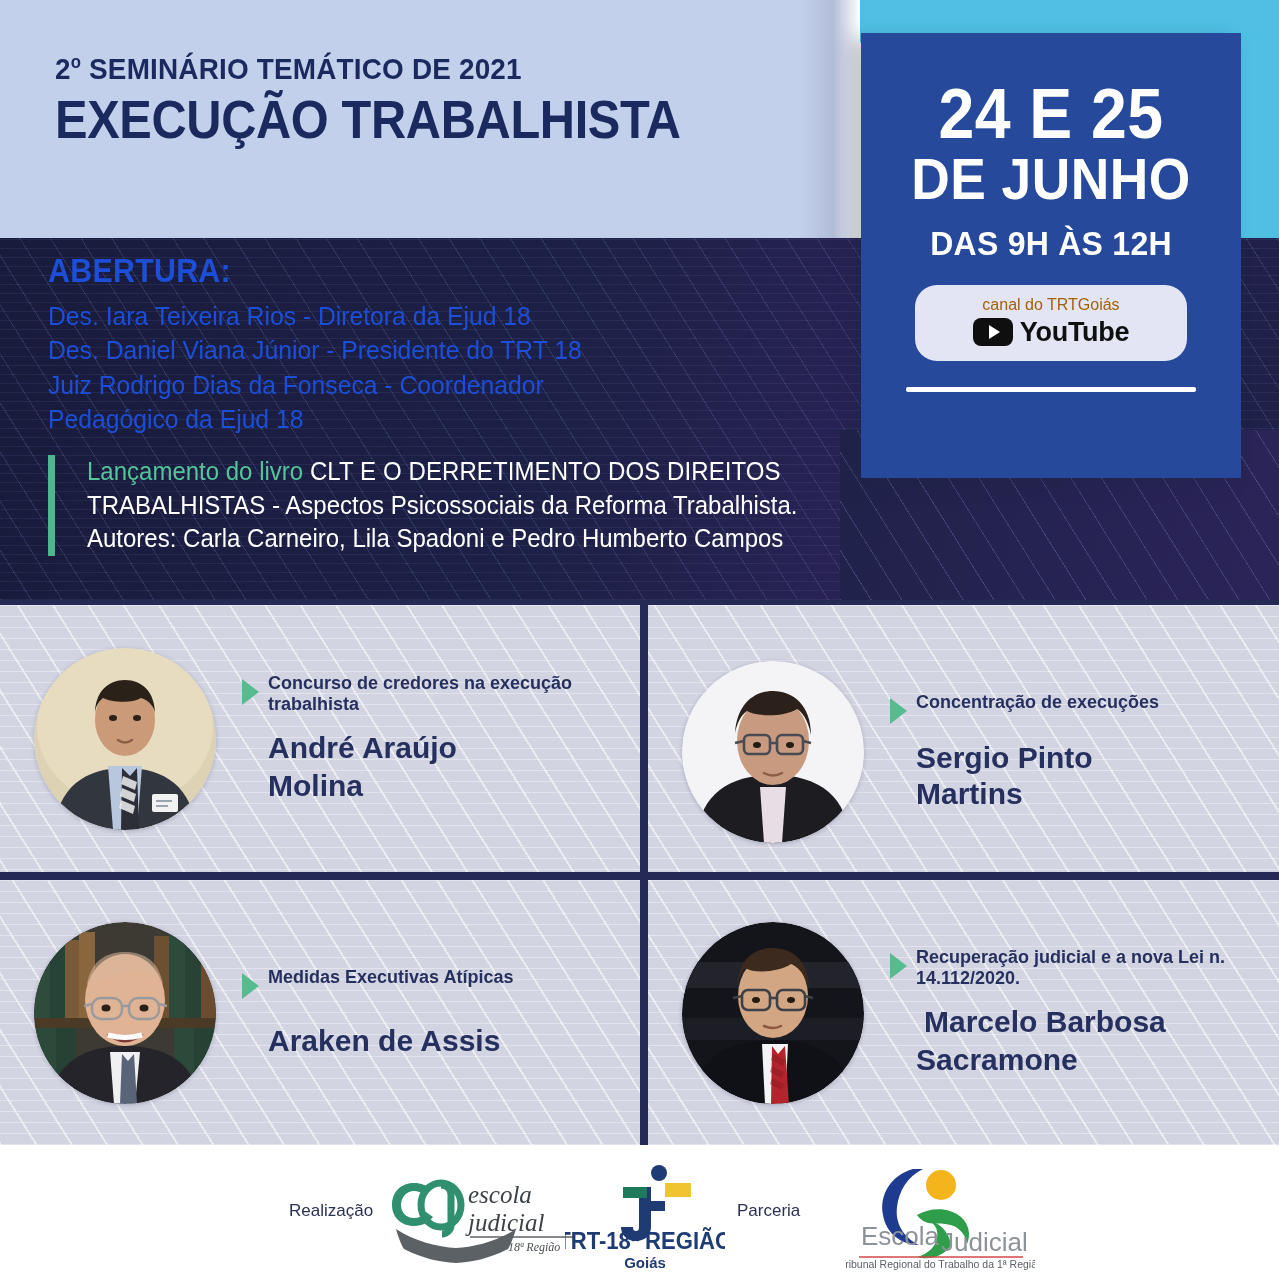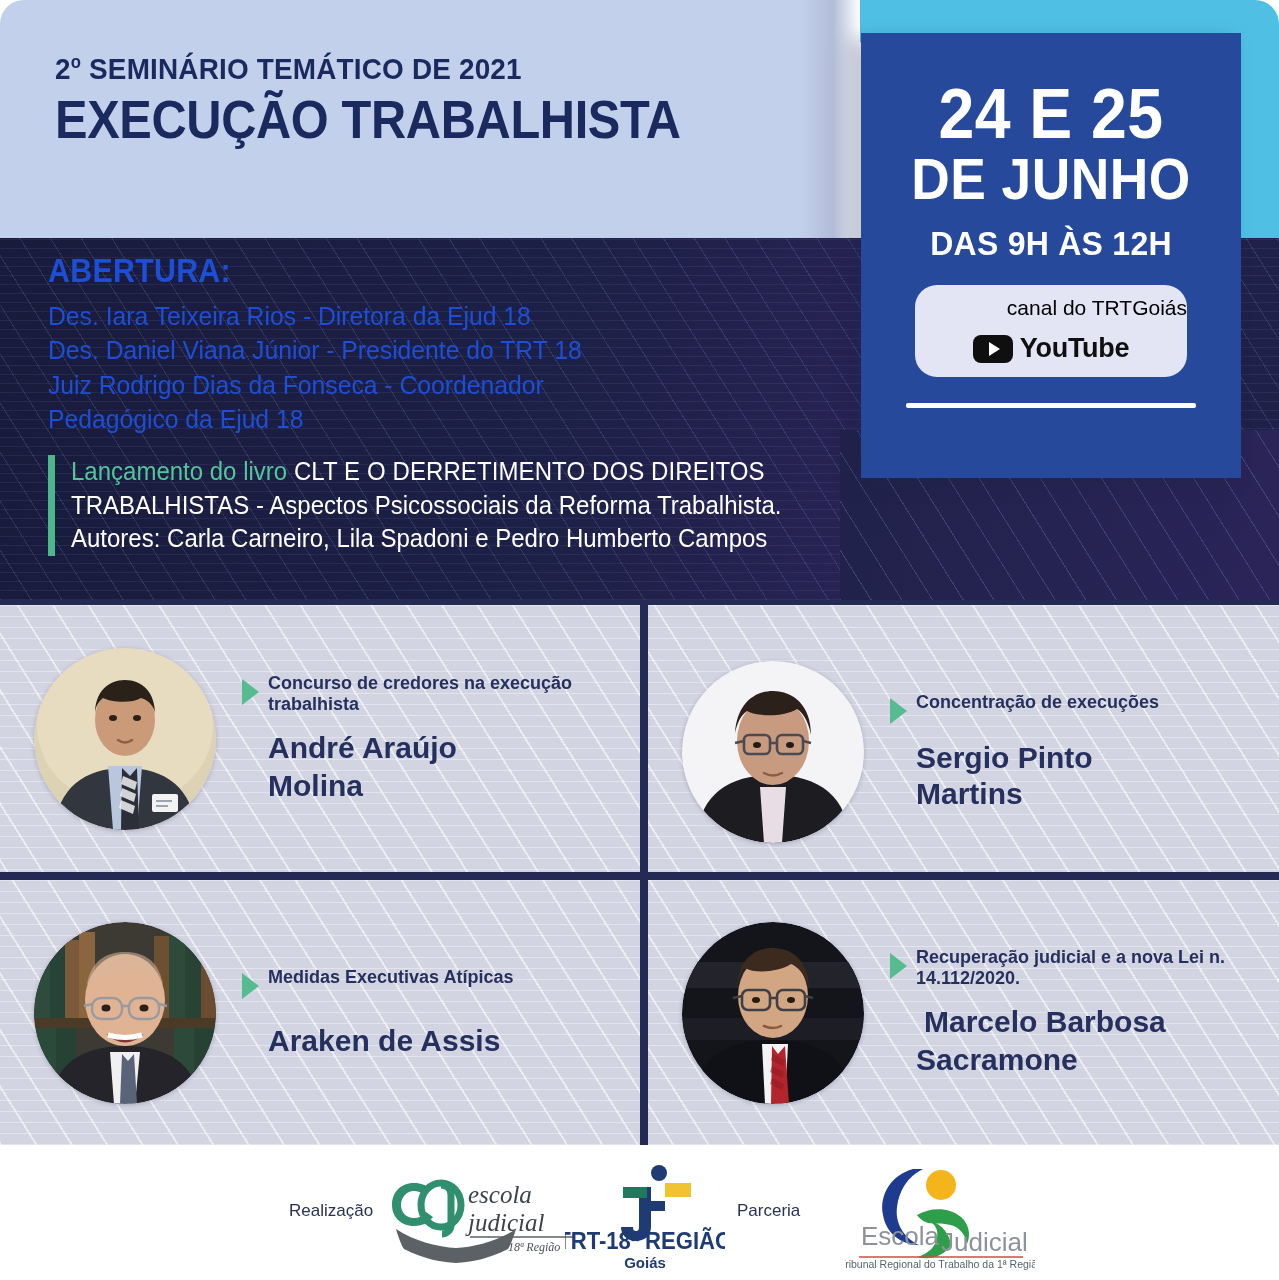--- a/index.html
+++ b/index.html
@@ -3,21 +3,20 @@
 <meta charset="utf-8">
 <style>
   html,body{margin:0;padding:0;background:#ffffff;}
   body{font-family:"Liberation Sans",sans-serif;}
 
   .poster{
     position:relative;
     width:1279px;height:1280px;
     overflow:hidden;
     background:#ffffff;
-    border-radius:24px;
   }
 
   
   .top-decor{position:absolute;left:0;top:0;width:1279px;height:600px;overflow:hidden;}
   .cyan-wedge{
     position:absolute;right:0;top:0;width:460px;height:470px;
     background:#4fc0e4;
     clip-path:polygon(100% 0, 100% 100%, 0 0);
   }
   .white-wedge{
@@ -88,22 +87,22 @@
   .d-time{
     margin-top:16px;
     font-size:34px;font-weight:700;color:#ffffff;letter-spacing:.3px;
     transform:scaleX(.94);
   }
   .yt-pill{
     margin:22px auto 0 auto;
     width:272px;border-radius:22px;background:#e3e4f4;
     padding:11px 0 13px 0;
   }
-  .yt-top{font-size:21px;color:#000000;line-height:1.1;text-align:right;}
-  .yt-row{display:flex;align-items:center;justify-content:center;gap:7px;margin-top:14px;}
+  .yt-top{font-size:16px;color:#a16207;line-height:1.1;}
+  .yt-row{display:flex;align-items:center;justify-content:center;gap:7px;margin-top:3px;}
   .yt-badge{
     width:40px;height:28px;background:#0f0f10;border-radius:8px;
     display:flex;align-items:center;justify-content:center;
   }
   .yt-badge .tri{
     width:0;height:0;border-left:11px solid #ffffff;
     border-top:7px solid transparent;border-bottom:7px solid transparent;
     margin-left:3px;
   }
   .yt-word{font-size:27px;font-weight:700;color:#0f0f10;letter-spacing:-.3px;}
@@ -120,21 +119,21 @@
   .ab-line{
     font-size:26px;line-height:1.28;margin-top:1px;
     transform:scaleX(.95);transform-origin:left center;
     white-space:nowrap;
   }
   .ab-lines{margin-top:10px;}
 
   
   .book{
     position:absolute;left:48px;top:455px;width:800px;
-    padding-left:16px;
+    padding-left:32px;
     border-left:7px solid #4fb58b;
     color:#ffffff;
   }
   .book-line{
     font-size:25px;line-height:1.34;
     transform:scaleX(.96);transform-origin:left center;
     white-space:nowrap;
   }
   .book-green{color:#55c49a;}
   .book-caps{letter-spacing:.1px;}

